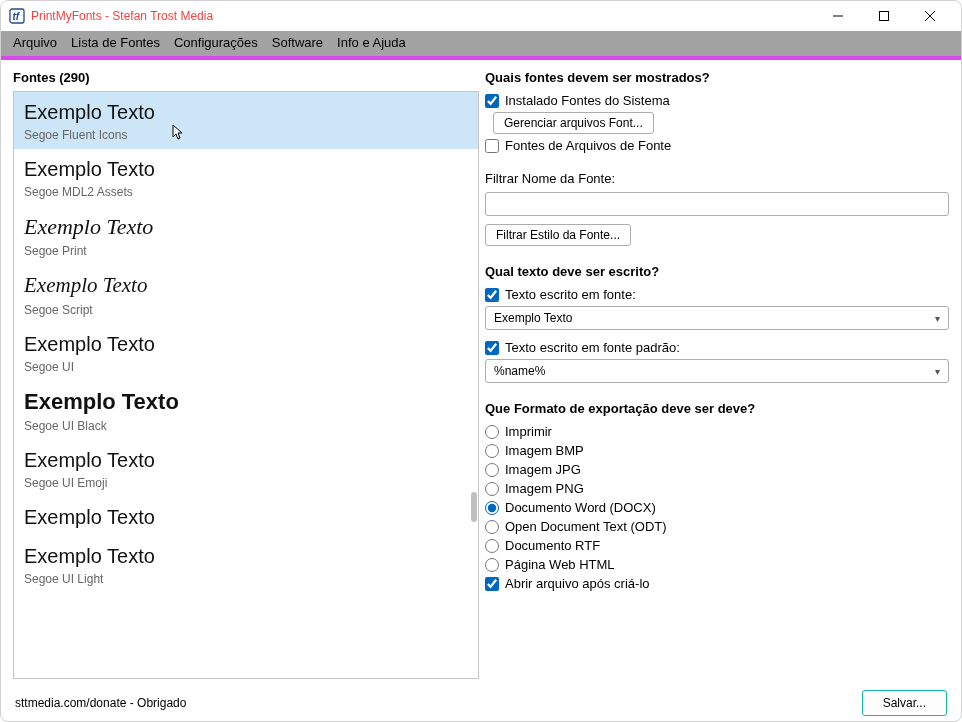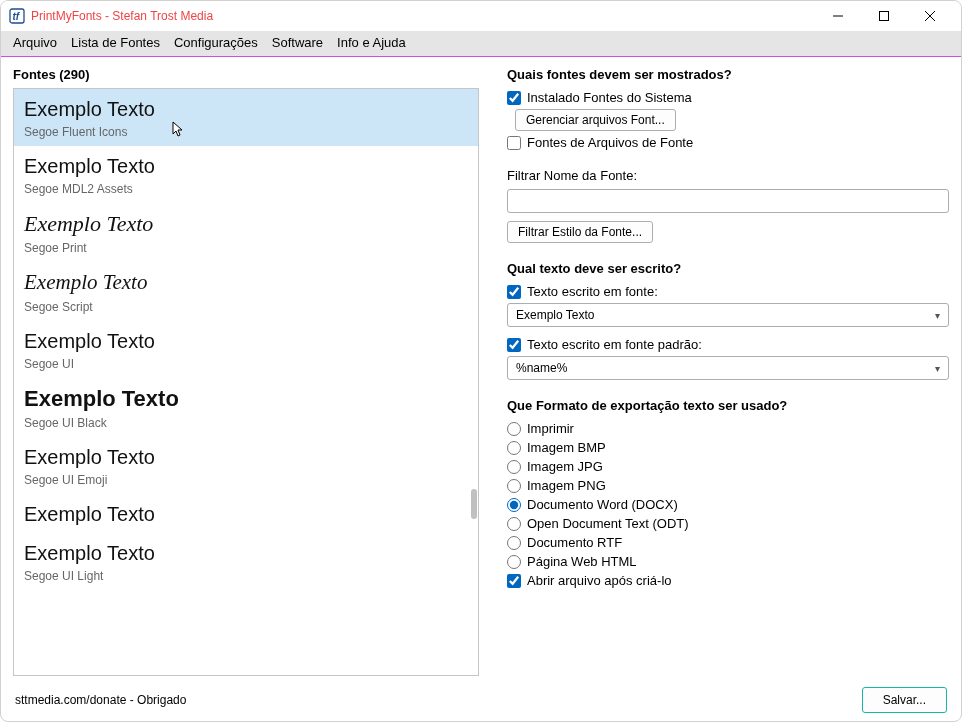--- a/index.html
+++ b/index.html
@@ -32,30 +32,29 @@
     .win-controls { display: flex; }
     .win-btn {
       width: 46px; height: 30px;
       display: flex; align-items: center; justify-content: center;
       font-size: 14px; color: #000;
     }
     .menubar {
       display: flex;
       gap: 14px;
       padding: 4px 12px 6px 12px;
-      border-bottom: 1px solid #d946ef;
-      background: #e5e5e5;
+      border-bottom: 4px solid #d946ef;
+      background: #a3a3a3;
       font-size: 13px;
     }
     .menubar > div { cursor: default; }
     .content {
       display: flex;
       height: calc(100% - 30px - 30px - 34px);
       padding: 10px 12px 0 12px;
-      gap: 22px;
     }
     .left-header {
       font-weight: bold;
       font-size: 13px;
       margin-bottom: 6px;
     }
     .font-listbox {
       border: 1px solid #c5c5c5;
       width: 466px;
       height: 588px;
@@ -267,21 +266,21 @@
         <input type="checkbox" checked="" style="">
         <span>Texto escrito em fonte padrão:</span>
       </div>
       <div class="combo">
         <span>%name%</span>
         <span class="combo-arrow">▾</span>
       </div>
     </div>
 
     <div class="section">
-      <div class="section-title">Que Formato de exportação texto ser usado?</div>
+      <div class="section-title">Que Formato de exportação deve ser deve?</div>
       <div class="row">
           <input type="radio" name="fmt" style="">
           <span>Imprimir</span>
         </div>
       <div class="row">
           <input type="radio" name="fmt" style="">
           <span>Imagem BMP</span>
         </div>
       <div class="row">
           <input type="radio" name="fmt" style="">

